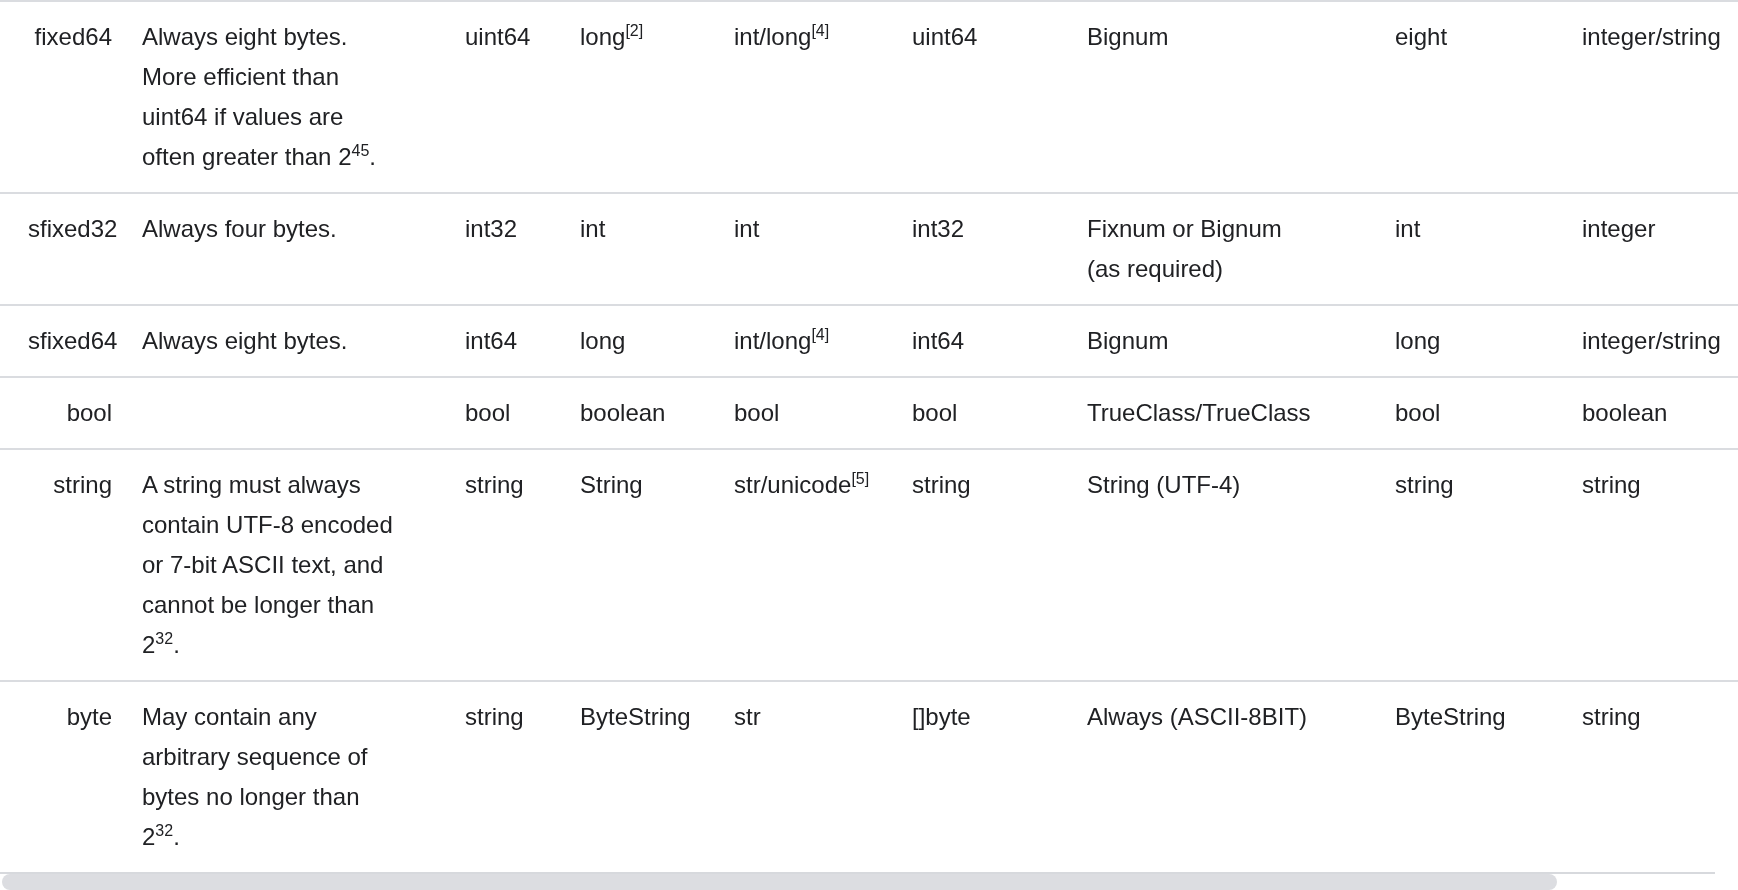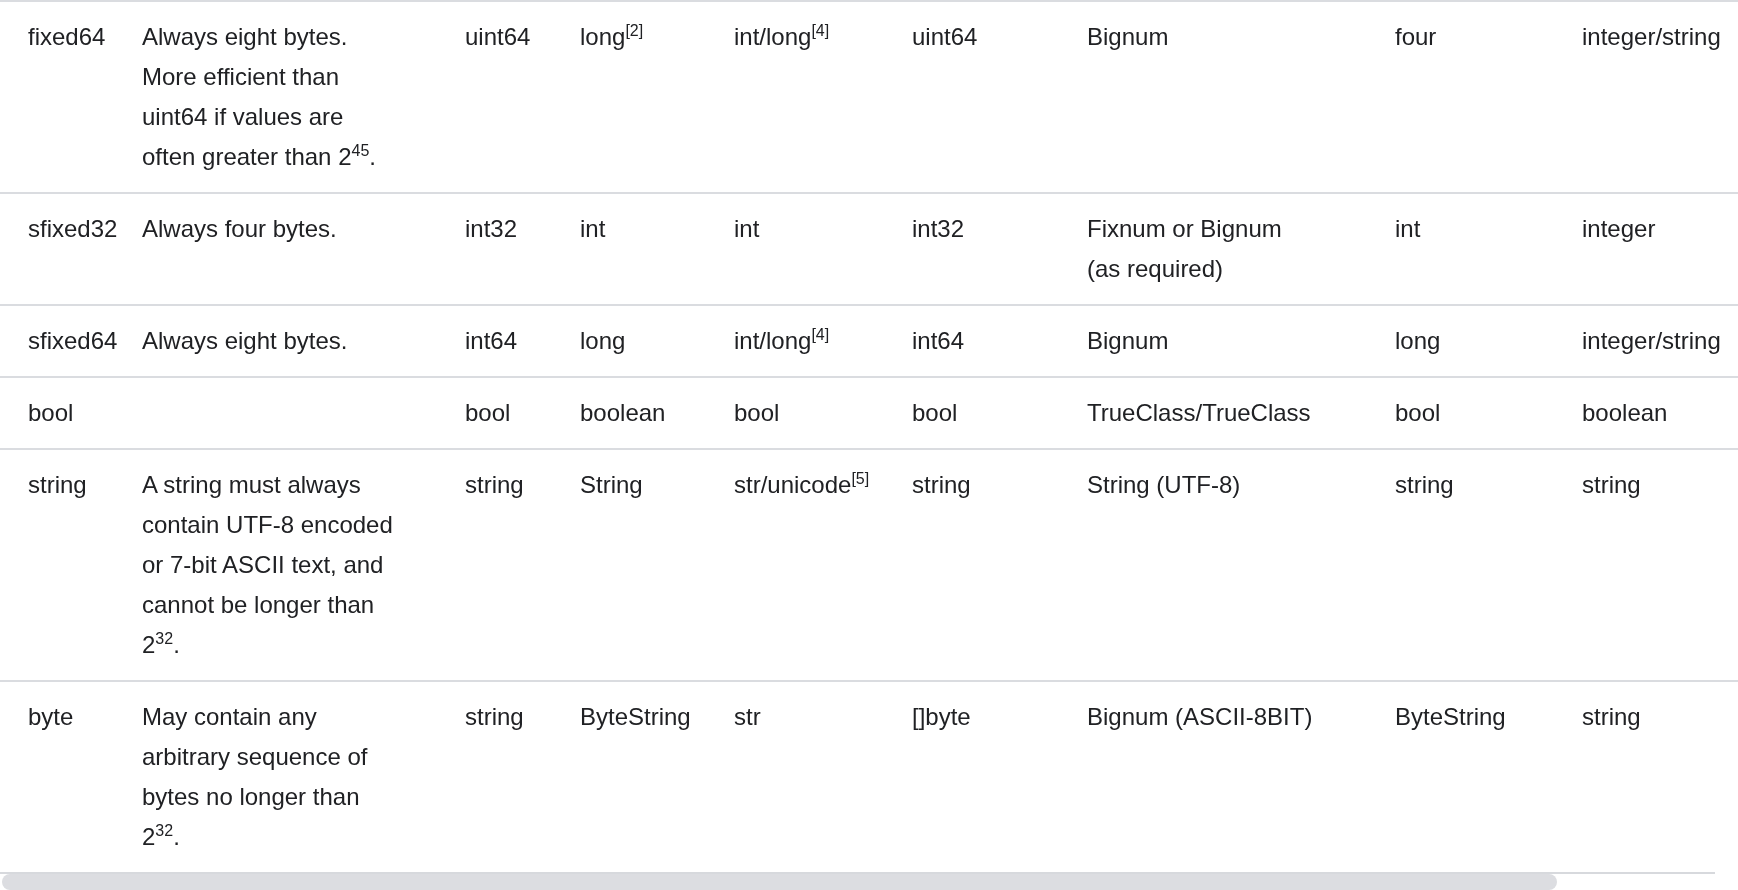--- a/index.html
+++ b/index.html
@@ -35,20 +35,21 @@
     vertical-align:top;
     padding:15px 30px 15px 0;
     font-size:24px;
     line-height:40px;
     border-top:2px solid var(--border);
     white-space:nowrap;
     overflow:visible;
   }
   table.scalar-table td:first-child{
     padding-left:28px;
+    text-align:right;
   }
   table.scalar-table sup{
     font-size:16px;
     line-height:0;
     vertical-align:super;
   }
   .hscrollbar{
     position:absolute;
     left:0; right:0; bottom:0;
     height:18px;
@@ -88,21 +89,21 @@
       </colgroup>
       <tbody>
           <tr>
             <td>fixed64</td>
             <td>Always eight bytes.<br>More efficient than<br>uint64 if values are<br>often greater than 2<sup>45</sup>.</td>
             <td>uint64</td>
             <td>long<sup>[2]</sup></td>
             <td>int/long<sup>[4]</sup></td>
             <td>uint64</td>
             <td>Bignum</td>
-            <td>four</td>
+            <td>eight</td>
             <td>integer/string</td>
           </tr>
           <tr>
             <td>sfixed32</td>
             <td>Always four bytes.</td>
             <td>int32</td>
             <td>int</td>
             <td>int</td>
             <td>int32</td>
             <td>Fixnum or Bignum<br>(as required)</td>
@@ -131,32 +132,32 @@
             <td>bool</td>
             <td>boolean</td>
           </tr>
           <tr>
             <td>string</td>
             <td>A string must always<br>contain UTF-8 encoded<br>or 7-bit ASCII text, and<br>cannot be longer than<br>2<sup>32</sup>.</td>
             <td>string</td>
             <td>String</td>
             <td>str/unicode<sup>[5]</sup></td>
             <td>string</td>
-            <td>String (UTF-8)</td>
+            <td>String (UTF-4)</td>
             <td>string</td>
             <td>string</td>
           </tr>
           <tr>
             <td>byte</td>
             <td>May contain any<br>arbitrary sequence of<br>bytes no longer than<br>2<sup>32</sup>.</td>
             <td>string</td>
             <td>ByteString</td>
             <td>str</td>
             <td>[]byte</td>
-            <td>Bignum (ASCII-8BIT)</td>
+            <td>Always (ASCII-8BIT)</td>
             <td>ByteString</td>
             <td>string</td>
           </tr>
         </tbody>
     </table>
   </div>
 
   <div class="hscrollbar">
     <div class="hscroll-line" style="width: 1715px;"></div>
     <div class="hscroll-thumb" style="left: 2px; width: 1555px;"></div>

